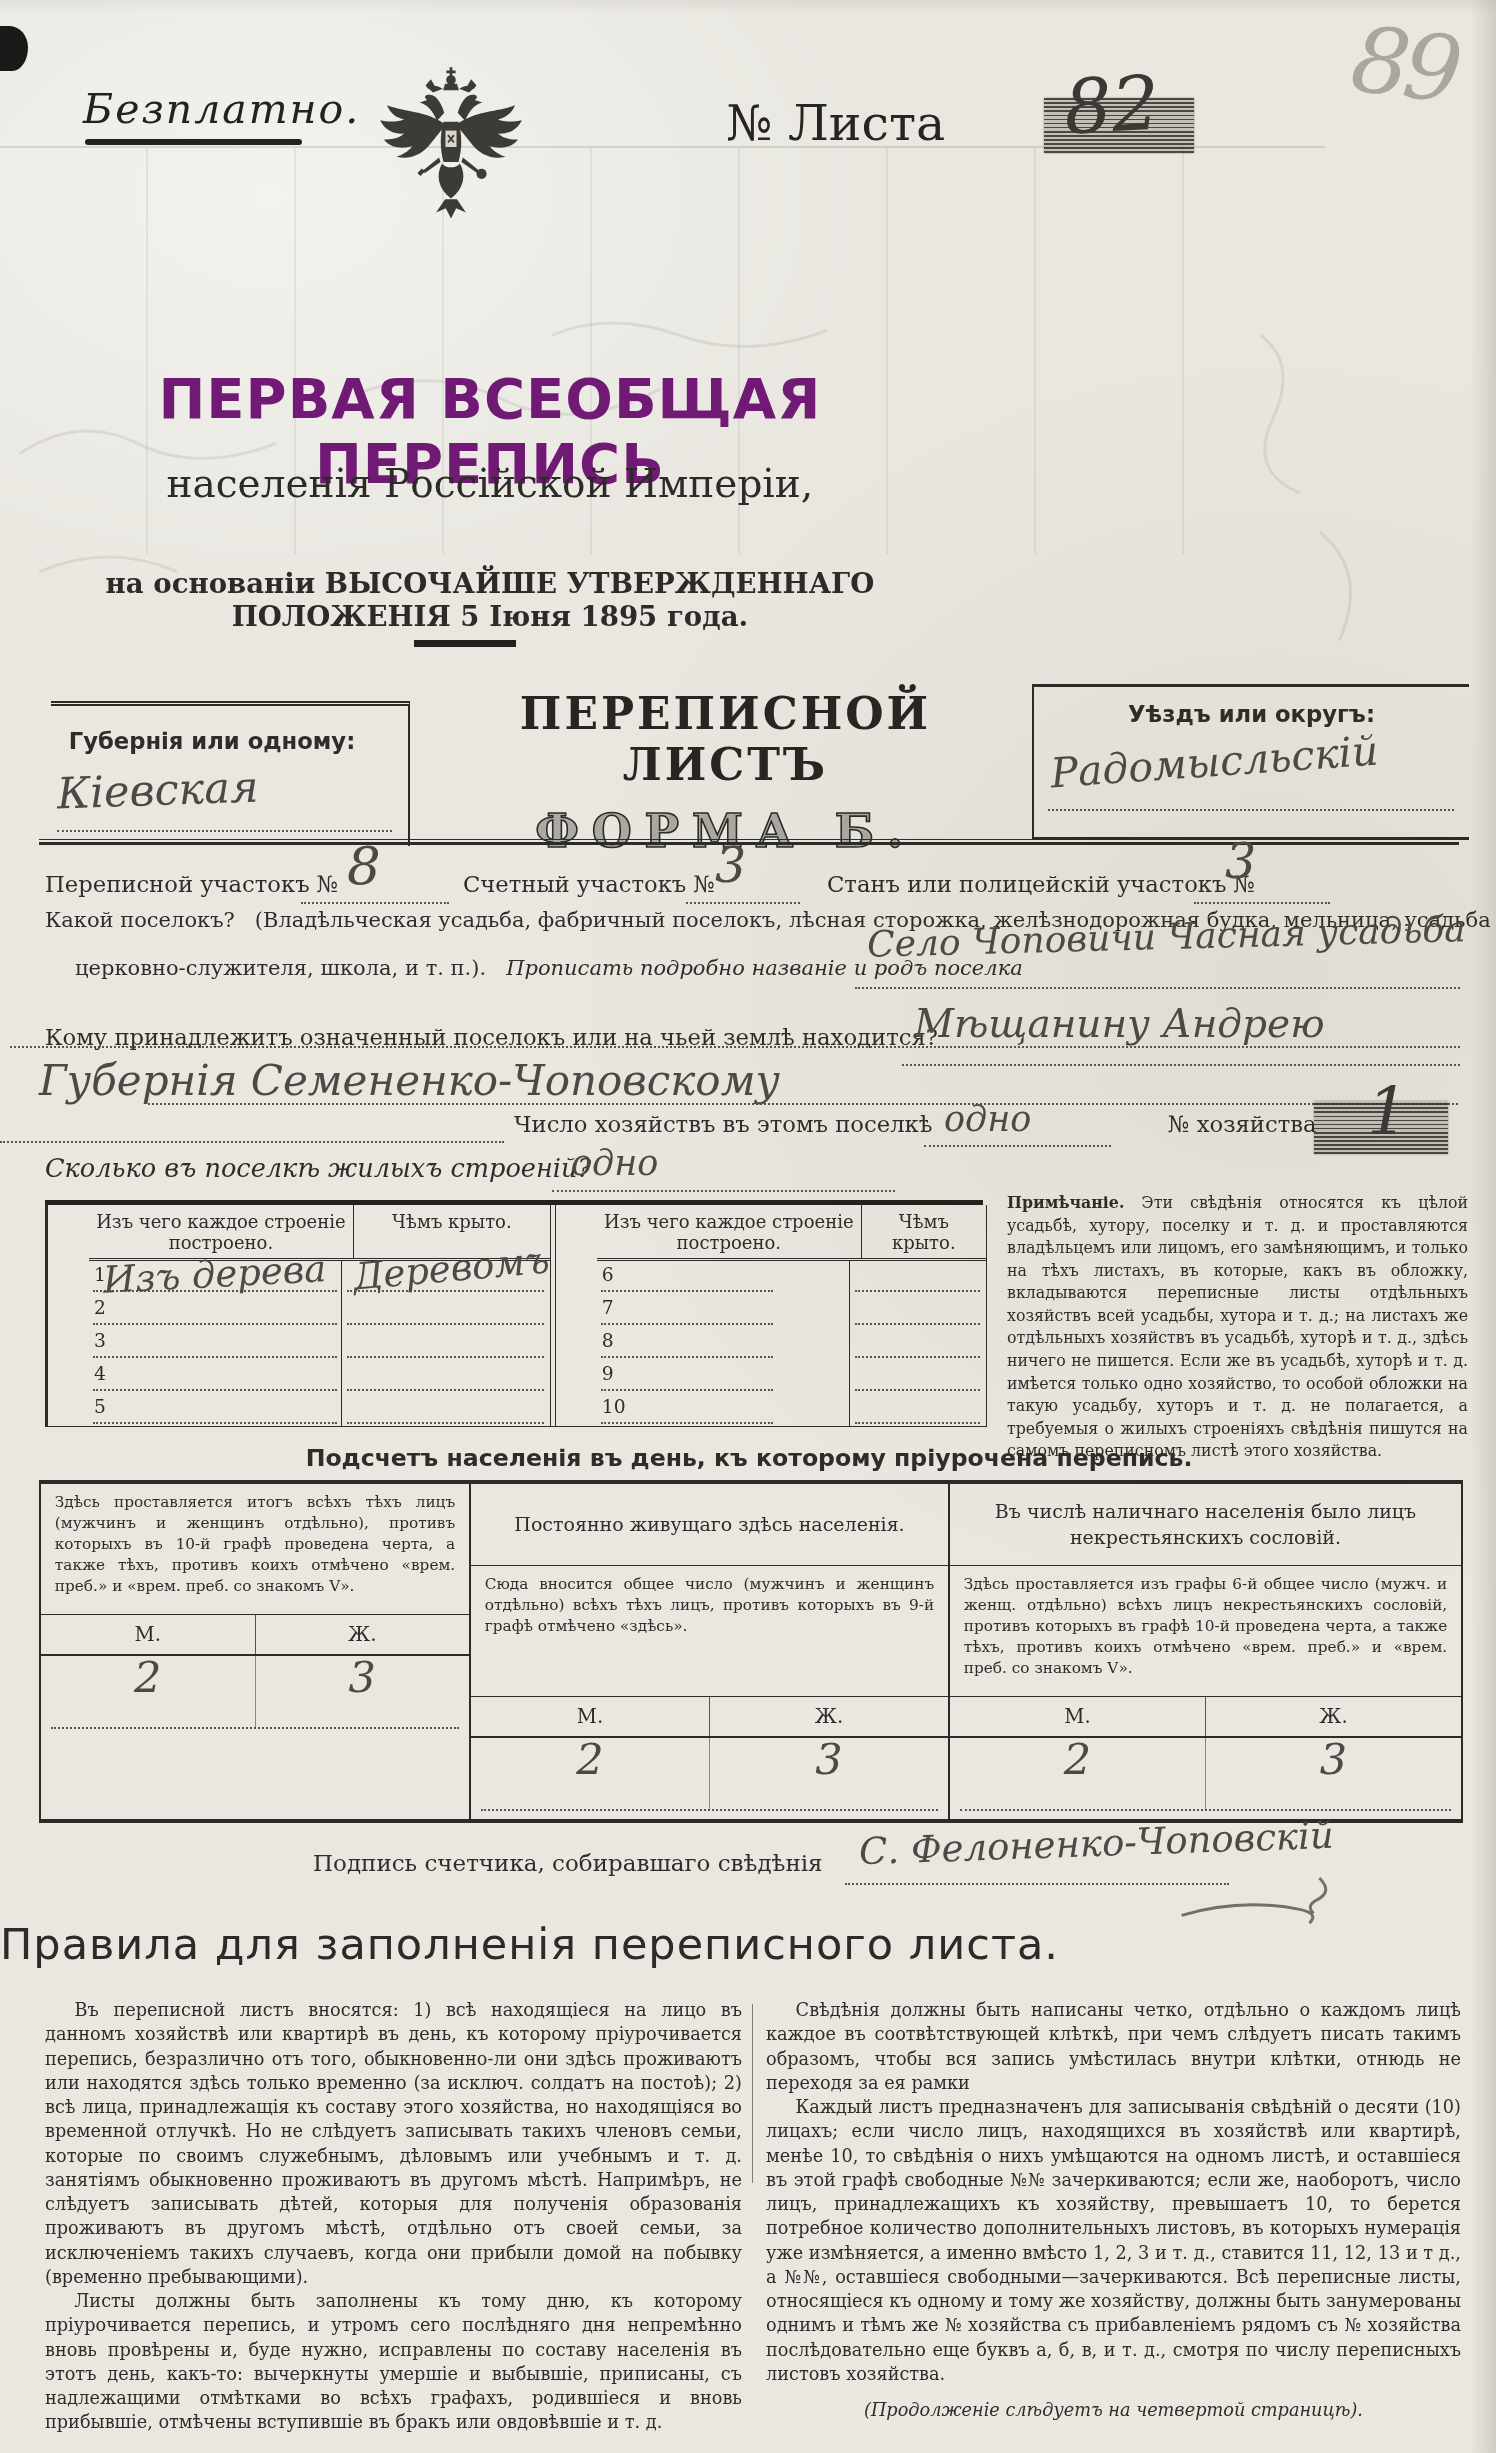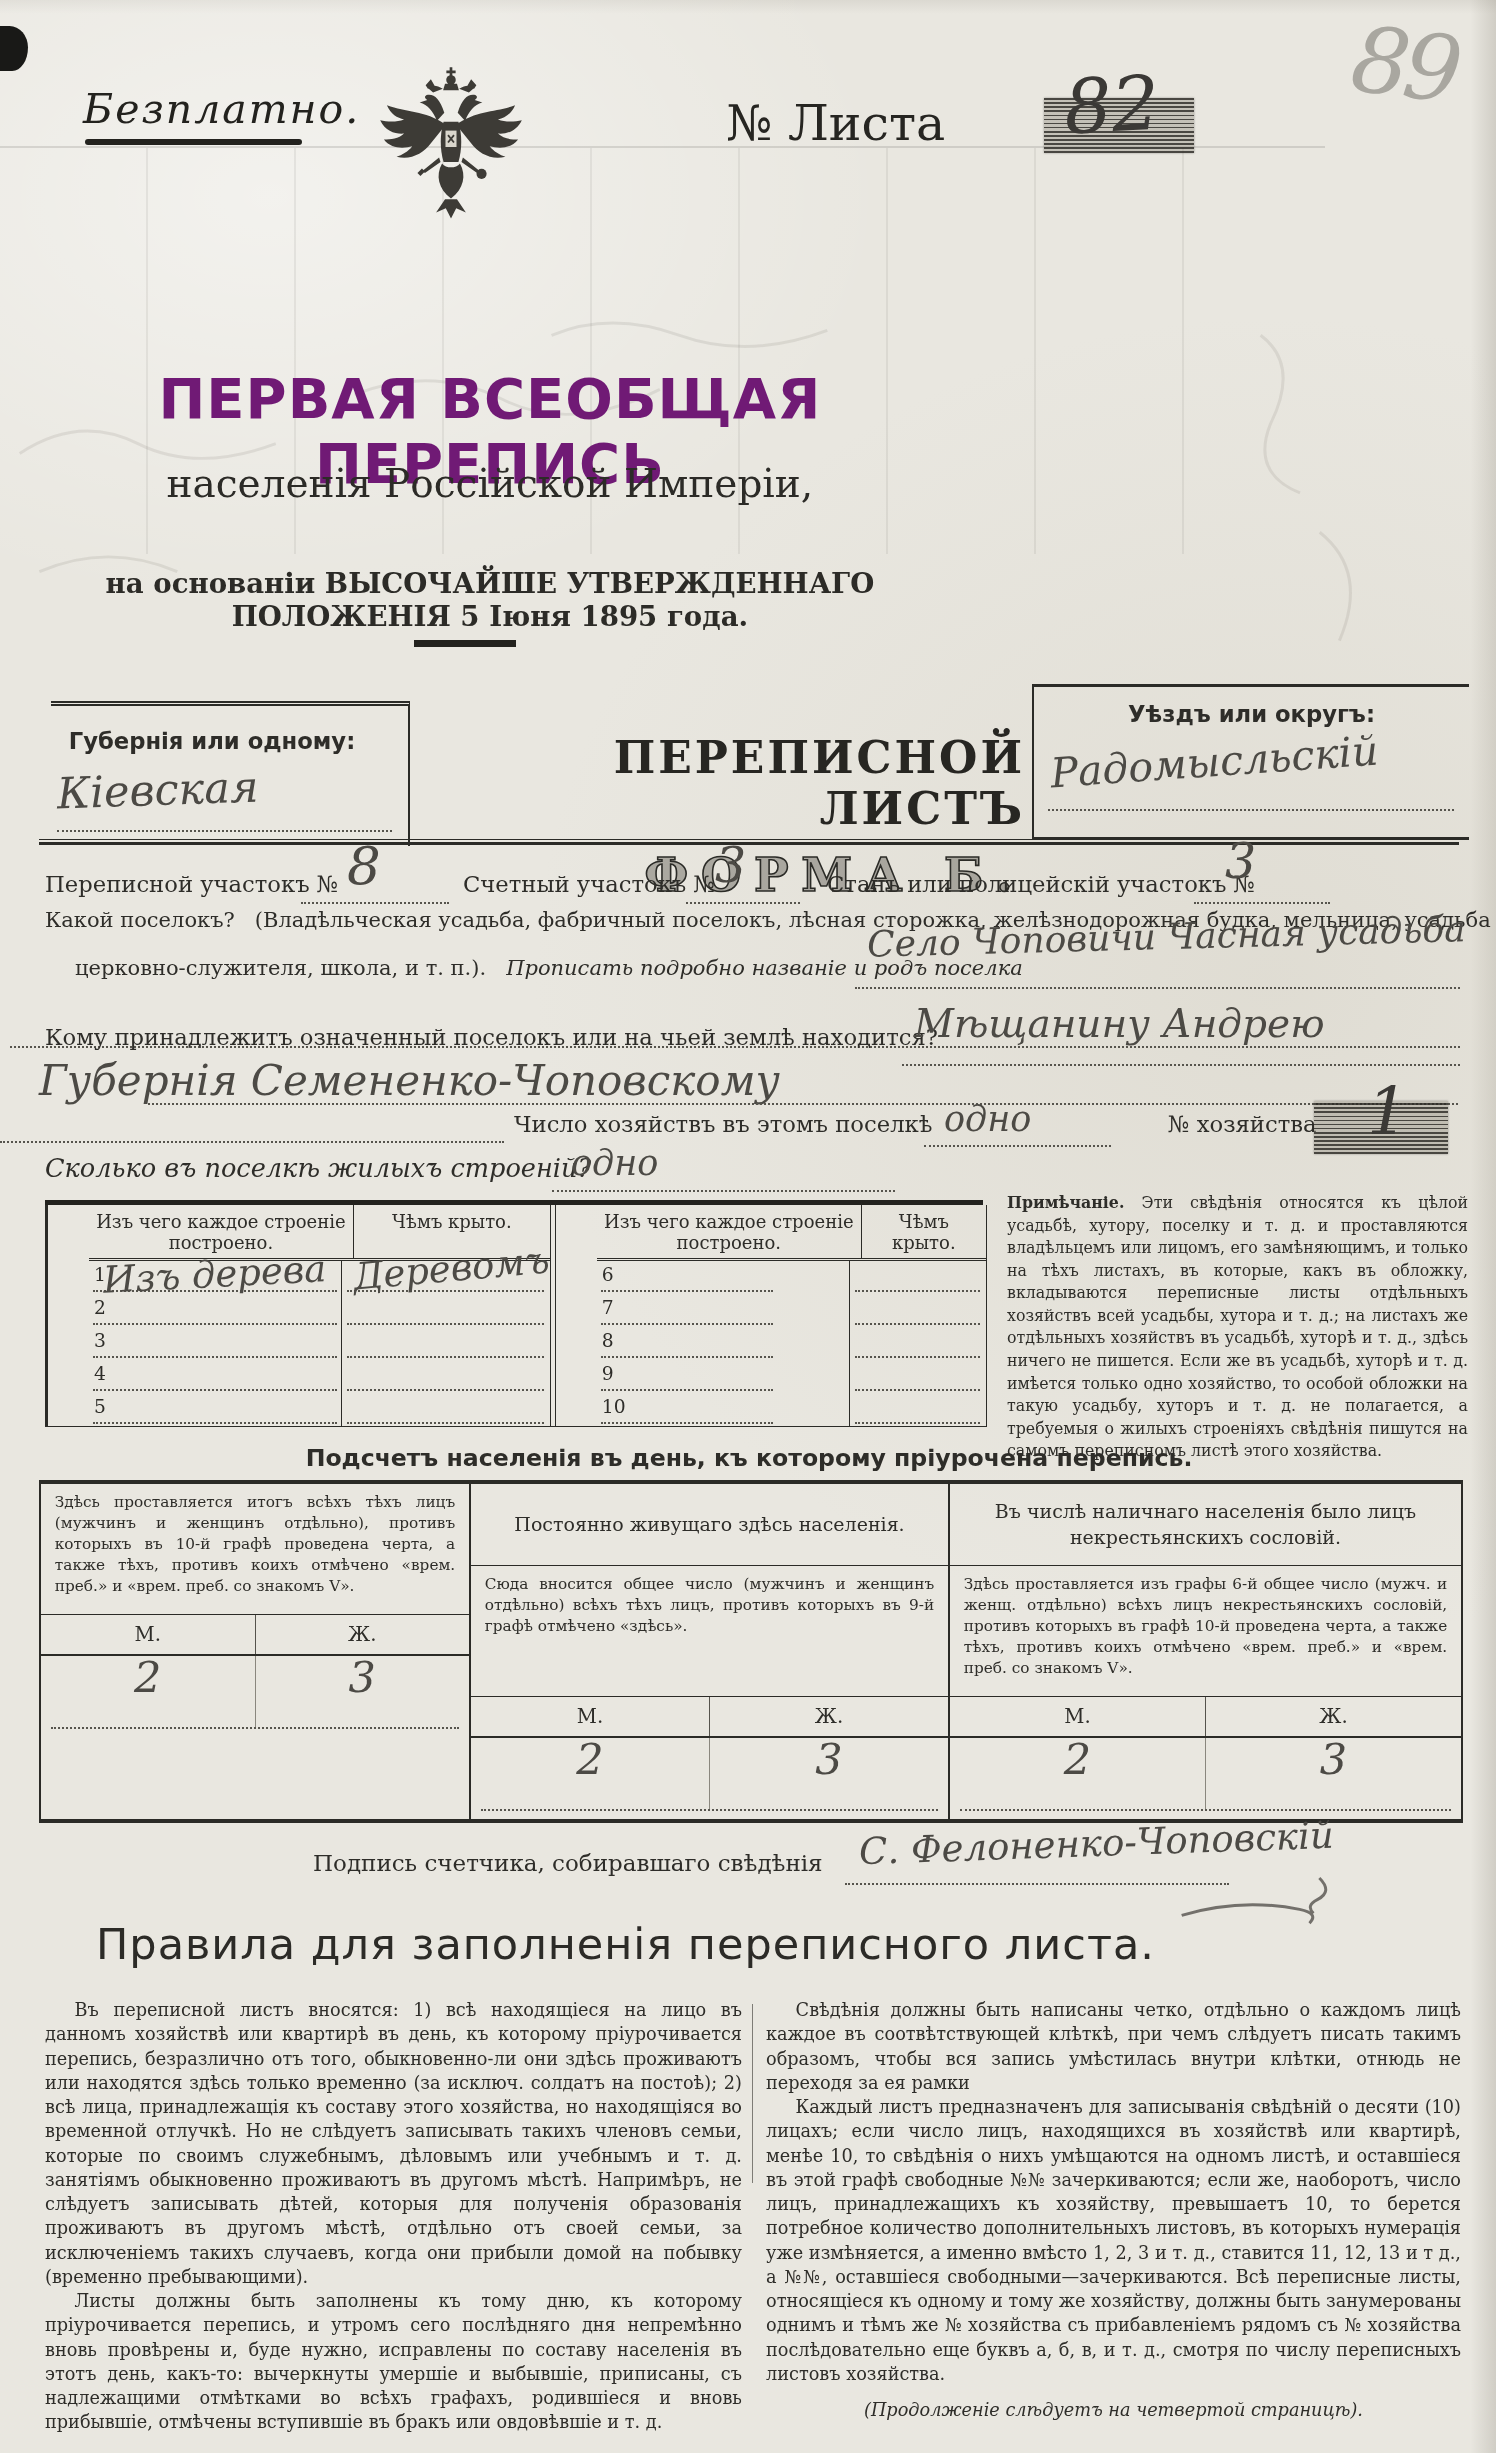--- a/index.html
+++ b/index.html
@@ -105,21 +105,21 @@
 <div class="abs" style="left:9.9px;top:461px;width:960px;text-align:center;font-size:39px;color:#2c2b27;">населенія Россійской Имперіи,</div>
 <div class="abs" style="left:9.9px;top:567px;width:960px;text-align:center;font-size:27.6px;font-weight:bold;color:#2c2b27;">на основаніи ВЫСОЧАЙШЕ УТВЕРЖДЕННАГО ПОЛОЖЕНІЯ 5 Іюня 1895 года.</div>
 <div class="abs bar" style="left:414px;top:640px;width:102px;height:6.9px;"></div>
 
 <div class="abs" style="left:51px;top:701px;width:357px;height:140px;border-top:5.9px double #2b2b27;border-right:2.5px solid #2b2b27;">
   <div class="label-sans" style="position:absolute;left:17.7px;top:21.7px;font-size:22.7px;">Губернія или одному:</div>
   <div class="hw" style="position:absolute;left:5.9px;top:59px;font-size:43px;transform:rotate(-2deg);">Кіевская</div>
   <div class="dotted" style="position:absolute;left:5.9px;top:124px;width:335px;"></div>
 </div>
 
-<div class="abs" style="left:426px;top:688px;width:599px;text-align:right;margin-top:44px;">
+<div class="abs" style="left:426px;top:688px;width:599px;text-align:center;">
   <div style="font-size:44px;font-weight:bold;letter-spacing:3px;color:#272622;">ПЕРЕПИСНОЙ ЛИСТЪ</div>
   <div style="margin-top:13.8px;font-size:46px;font-weight:bold;letter-spacing:12.8px;color:#3a3832;-webkit-text-stroke:1.6px #2b2b27;-webkit-text-fill-color:rgba(70,68,60,.38);">ФОРМА Б.</div>
 </div>
 
 <div class="abs" style="left:1032px;top:684px;width:435px;height:150px;border-left:2.5px solid #2b2b27;border-top:3.9px solid #2b2b27;border-bottom:3.9px solid #2b2b27;">
   <div class="label-sans" style="position:absolute;left:0;right:0;top:13.8px;text-align:center;font-size:22.7px;">Уѣздъ или округъ:</div>
   <div class="hw" style="position:absolute;left:15.8px;top:51px;font-size:41px;transform:rotate(-4deg);">Радомысльскій</div>
   <div class="dotted" style="position:absolute;left:13.8px;top:122px;width:406px;"></div>
 </div>
 
@@ -308,21 +308,21 @@
   </div>
 </div>
 
 <div class="abs" style="left:313px;top:1850px;font-size:23px;">Подпись счетчика, собиравшаго свѣдѣнія</div>
 <div class="abs hw" style="left:859px;top:1822px;font-size:37px;transform:rotate(-2deg);">С. Фелоненко-Чоповскій</div>
 <div class="abs dotted" style="left:845px;top:1883px;width:384px;"></div>
 <svg class="abs" style="left:1162px;top:1870px;" width="177" height="69" viewBox="0 0 180 70">
   <path d="M160 8 q14 14 -2 22 q-12 6 -4 14 M20 46 q60 -18 120 -6 q20 4 10 14" fill="none" stroke="#55534d" stroke-width="3" opacity=".8"></path>
 </svg>
 
-<div class="abs" style="left:0;top:1919px;width:1251px;text-align:center;font-family:'DejaVu Sans',sans-serif;font-size:43px;letter-spacing:1px;color:#2c2b27;">Правила для заполненія переписного листа.</div>
+<div class="abs" style="left:0;top:1919px;width:1251px;font-family:'DejaVu Sans',sans-serif;font-size:43px;letter-spacing:1px;color:#2c2b27;">Правила для заполненія переписного листа.</div>
 
 <div class="abs" style="left:752px;top:2004px;height:179px;border-left:1.5px solid rgba(55,53,47,.6);"></div>
 
 <div class="abs rules" style="left:45px;top:1998px;width:697px;">
   <p>Въ переписной листъ вносятся: 1) всѣ находящіеся на лицо въ данномъ хозяйствѣ или квартирѣ въ день, къ которому пріурочивается перепись, безразлично отъ того, обыкновенно-ли они здѣсь проживаютъ или находятся здѣсь только временно (за исключ. солдатъ на постоѣ); 2) всѣ лица, принадлежащія къ составу этого хозяйства, но находящіяся во временной отлучкѣ. Но не слѣдуетъ записывать такихъ членовъ семьи, которые по своимъ служебнымъ, дѣловымъ или учебнымъ и т. д. занятіямъ обыкновенно проживаютъ въ другомъ мѣстѣ. Напримѣръ, не слѣдуетъ записывать дѣтей, которыя для полученія образованія проживаютъ въ другомъ мѣстѣ, отдѣльно отъ своей семьи, за исключеніемъ такихъ случаевъ, когда они прибыли домой на побывку (временно пребывающими).</p>
   <p>Листы должны быть заполнены къ тому дню, къ которому пріурочивается перепись, и утромъ сего послѣдняго дня непремѣнно вновь провѣрены и, буде нужно, исправлены по составу населенія въ этотъ день, какъ-то: вычеркнуты умершіе и выбывшіе, приписаны, съ надлежащими отмѣтками во всѣхъ графахъ, родившіеся и вновь прибывшіе, отмѣчены вступившіе въ бракъ или овдовѣвшіе и т. д.</p>
 </div>
 <div class="abs rules" style="left:766px;top:1998px;width:695px;">
   <p>Свѣдѣнія должны быть написаны четко, отдѣльно о каждомъ лицѣ каждое въ соотвѣтствующей клѣткѣ, при чемъ слѣдуетъ писать такимъ образомъ, чтобы вся запись умѣстилась внутри клѣтки, отнюдь не переходя за ея рамки</p>
   <p>Каждый листъ предназначенъ для записыванія свѣдѣній о десяти (10) лицахъ; если число лицъ, находящихся въ хозяйствѣ или квартирѣ, менѣе 10, то свѣдѣнія о нихъ умѣщаются на одномъ листѣ, и оставшіеся въ этой графѣ свободные №№ зачеркиваются; если же, наоборотъ, число лицъ, принадлежащихъ къ хозяйству, превышаетъ 10, то берется потребное количество дополнительныхъ листовъ, въ которыхъ нумерація уже измѣняется, а именно вмѣсто 1, 2, 3 и т. д., ставится 11, 12, 13 и т д., а №№, оставшіеся свободными—зачеркиваются. Всѣ переписные листы, относящіеся къ одному и тому же хозяйству, должны быть занумерованы однимъ и тѣмъ же № хозяйства съ прибавленіемъ рядомъ съ № хозяйства послѣдовательно еще буквъ а, б, в, и т. д., смотря по числу переписныхъ листовъ хозяйства.</p>

